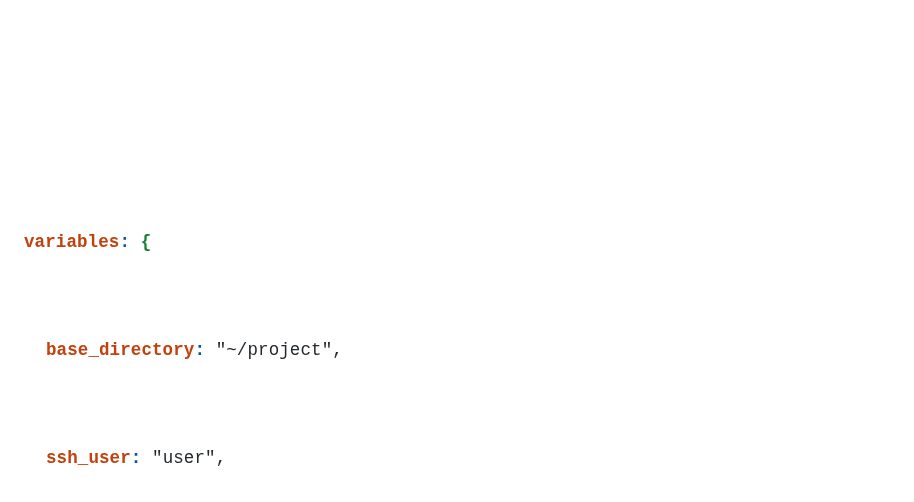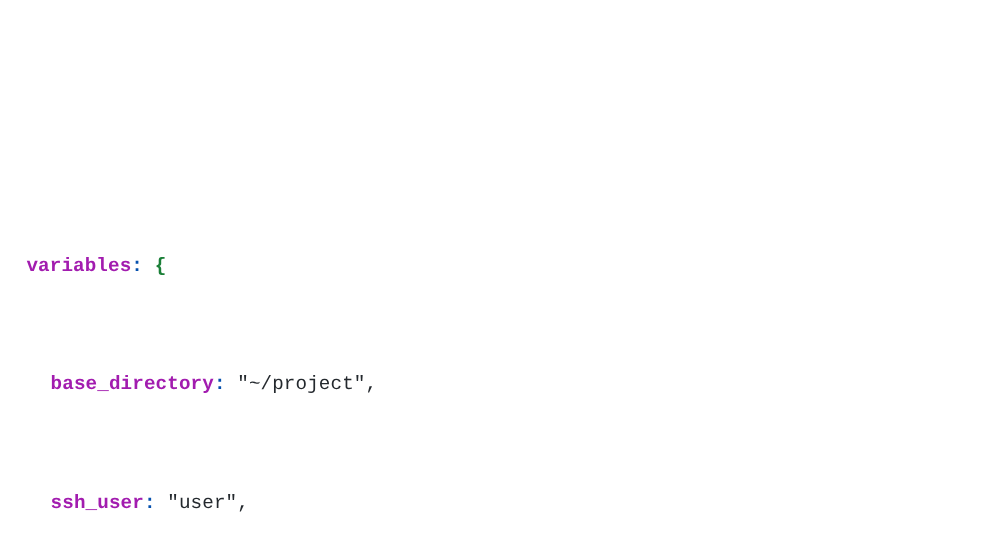--- a/index.html
+++ b/index.html
@@ -14,21 +14,21 @@
       color: #24292e;
       padding: 10px 0 10px 24px;
       letter-spacing: 0.1px;
       white-space: pre;
       font-weight: 500;
     }
     .code-container {
       display: block;
     }
     .key {
-      color: #a21caf;
+      color: #c2410c;
       font-weight: 700;
       text-align: center;
     }
     .colon {
       color: #0550ae;
       font-weight: 700;
     }
     .brace {
       color: #1a7f37;
       font-weight: 600;

